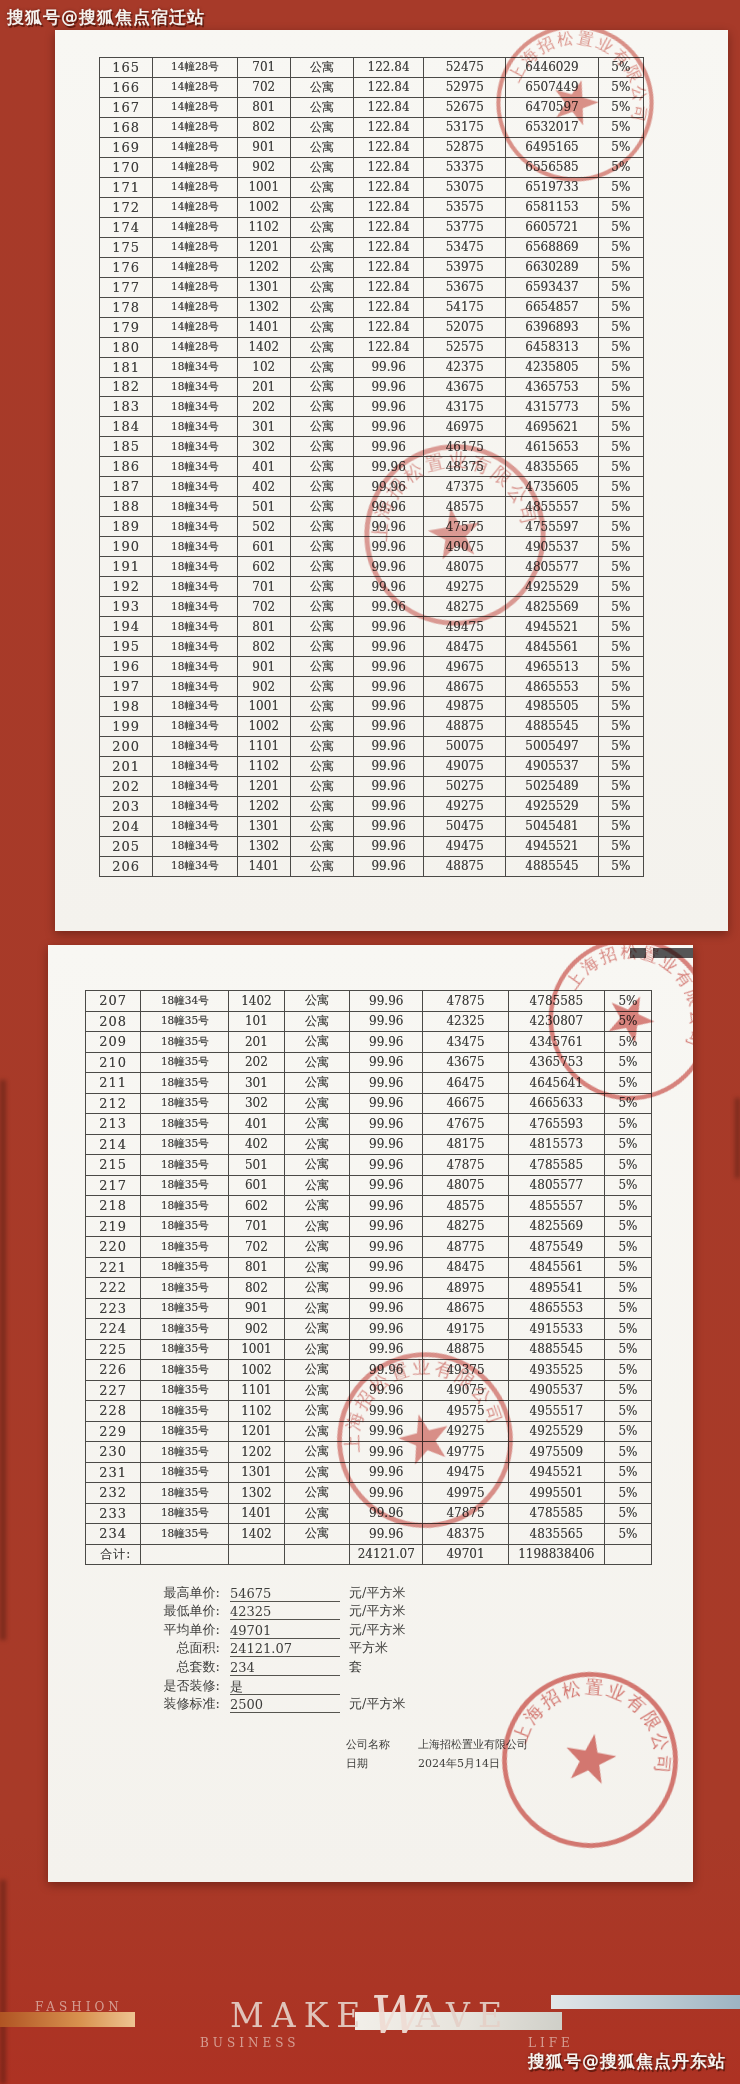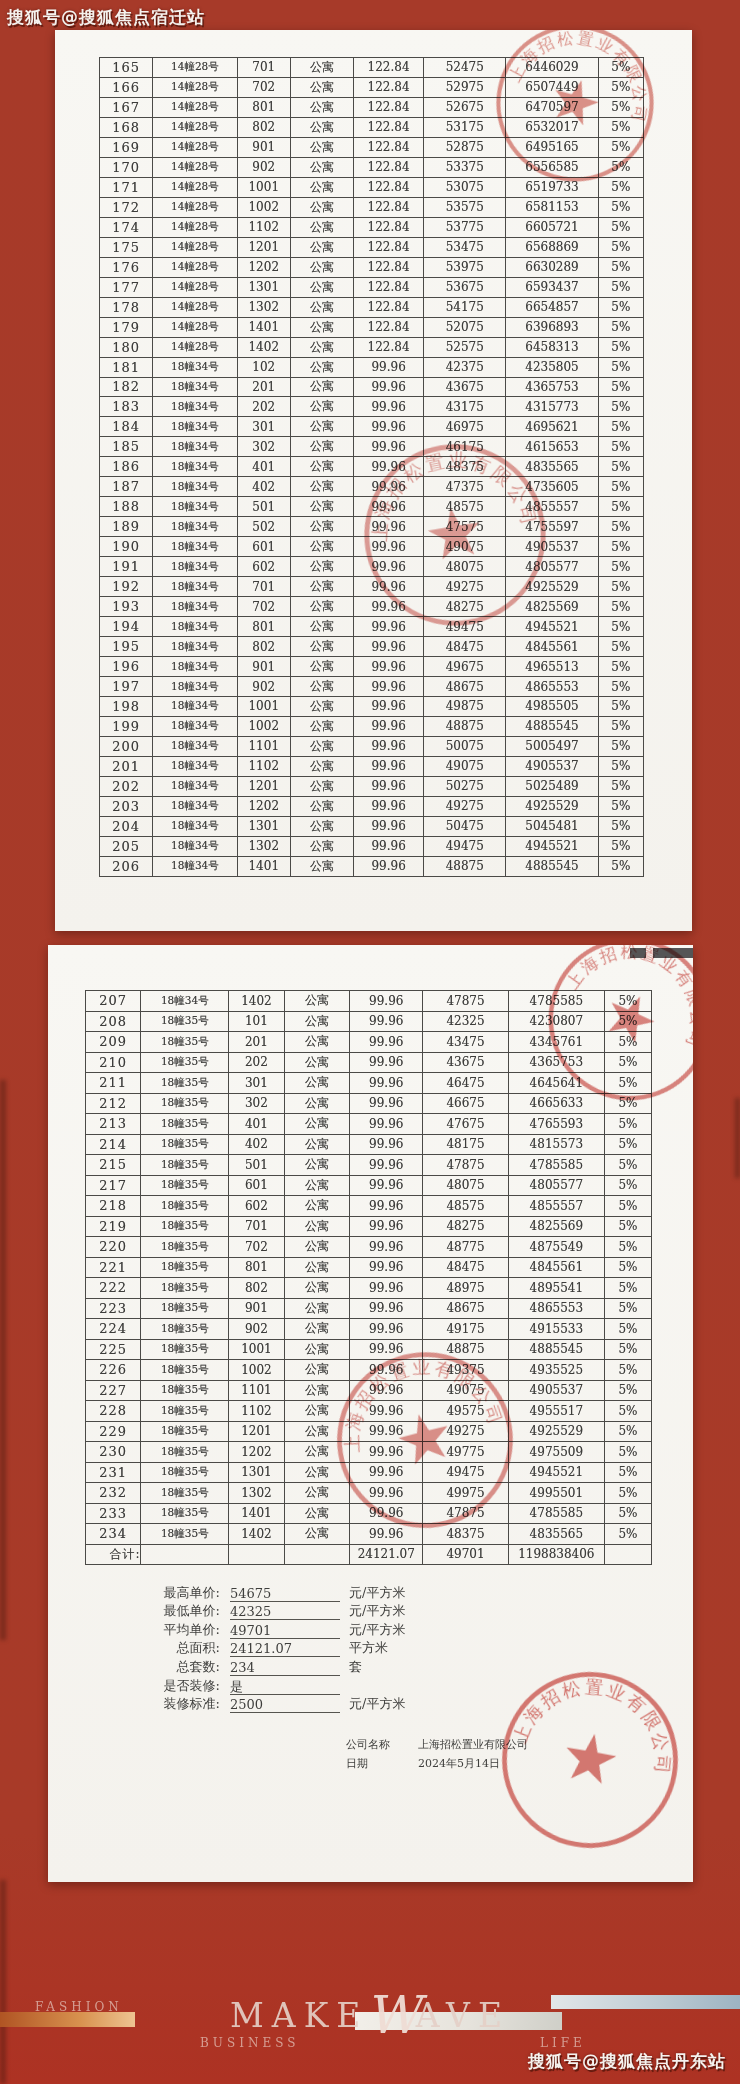--- a/index.html
+++ b/index.html
@@ -12,33 +12,33 @@
   .watermark{position:absolute;font-family:"DejaVu Sans","Liberation Sans",sans-serif;
        font-weight:bold;font-size:17px;color:#f5f2ee;
        text-shadow:1.5px 1.5px 0 rgba(80,20,10,.75),0 0 3px rgba(60,10,5,.5);
        letter-spacing:1px;}
   .wm-top{left:7px;top:6px;}
   .wm-bottom{right:14px;top:2050px;}
 
   
   .sheet{position:absolute;background:linear-gradient(180deg,#f8f7f3 0%,#f4f2ed 100%);
        box-shadow:0 3px 9px rgba(40,10,5,.4);overflow:hidden;}
-  .sheet1{left:55px;top:30px;width:637px;height:901px;}
+  .sheet1{left:55px;top:30px;width:637px;height:901px;padding-left:36px;}
   .sheet2{left:48px;top:945px;width:645px;height:937px;}
 
   
   table{border-collapse:collapse;table-layout:fixed;position:absolute;}
   #t1{left:44px;top:27px;width:545px;height:820px;}
   #t2{left:37px;top:45px;width:567px;height:575px;}
   td{border:1px solid #4b4a47;text-align:center;vertical-align:middle;
      font-size:12px;color:#3d3d3b;padding:0;white-space:nowrap;overflow:hidden;
      text-shadow:0 0 .4px rgba(60,60,60,.55);}
   td:nth-child(1){font-size:13px;letter-spacing:1px;}
   td:nth-child(2){font-size:10.5px;}
-  tr.total-row td:nth-child(1){text-align:right;padding-left:5px;font-size:12px;}
+  tr.total-row td:nth-child(1){text-align:center;padding-left:5px;font-size:12px;}
 
   
   .summary{position:absolute;left:100px;top:638px;font-size:13px;color:#3e3e3c;}
   .sline{display:flex;align-items:flex-end;height:18.6px;}
   .slabel{display:inline-block;width:72px;text-align:right;}
   .svalue{display:inline-block;width:110px;margin-left:10px;text-align:left;
           border-bottom:1px solid #55544f;line-height:15px;}
   .sunit{display:inline-block;margin-left:9px;}
 
   .company{position:absolute;left:298px;top:790px;font-size:11px;color:#3e3e3c;line-height:19px;}
@@ -65,21 +65,21 @@
 
   
   .brand{position:absolute;left:0;right:0;top:1985px;text-align:center;
          color:rgba(228,207,199,.92);}
   .brand .mk{font-size:33px;letter-spacing:8px;}
   .brand .fw{font-size:52px;font-style:italic;font-weight:normal;
              margin:0 -8px 0 2px;color:rgba(238,220,212,.95);vertical-align:-6px;}
   .flabel{position:absolute;font-size:12px;letter-spacing:4px;color:rgba(228,198,188,.72);}
   .f-fashion{left:35px;top:2000px;}
   .f-business{left:200px;top:2036px;}
-  .f-life{left:528px;top:2036px;margin-left:12px;}
+  .f-life{left:528px;top:2036px;}
   .bar{position:absolute;}
   .bar-orange{left:0;top:2012px;width:135px;height:15px;
       background:linear-gradient(90deg,#b05423 0%,#d8924f 60%,#eec992 100%);
       background:linear-gradient(90deg,#b05423 0%,#d8924f 60%,#eec492 100%);}
   .bar-white{left:355px;top:2012px;width:207px;height:18px;
       background:linear-gradient(100deg,#f2efe9 0%,#e6e3dc 55%,#cfcfc8 100%);}
   .bar-blue{left:551px;top:1995px;width:189px;height:14px;
       background:linear-gradient(90deg,#e2e6e8 0%,#bfccd4 55%,#9db3c2 100%);}
 </style>
 </head>

